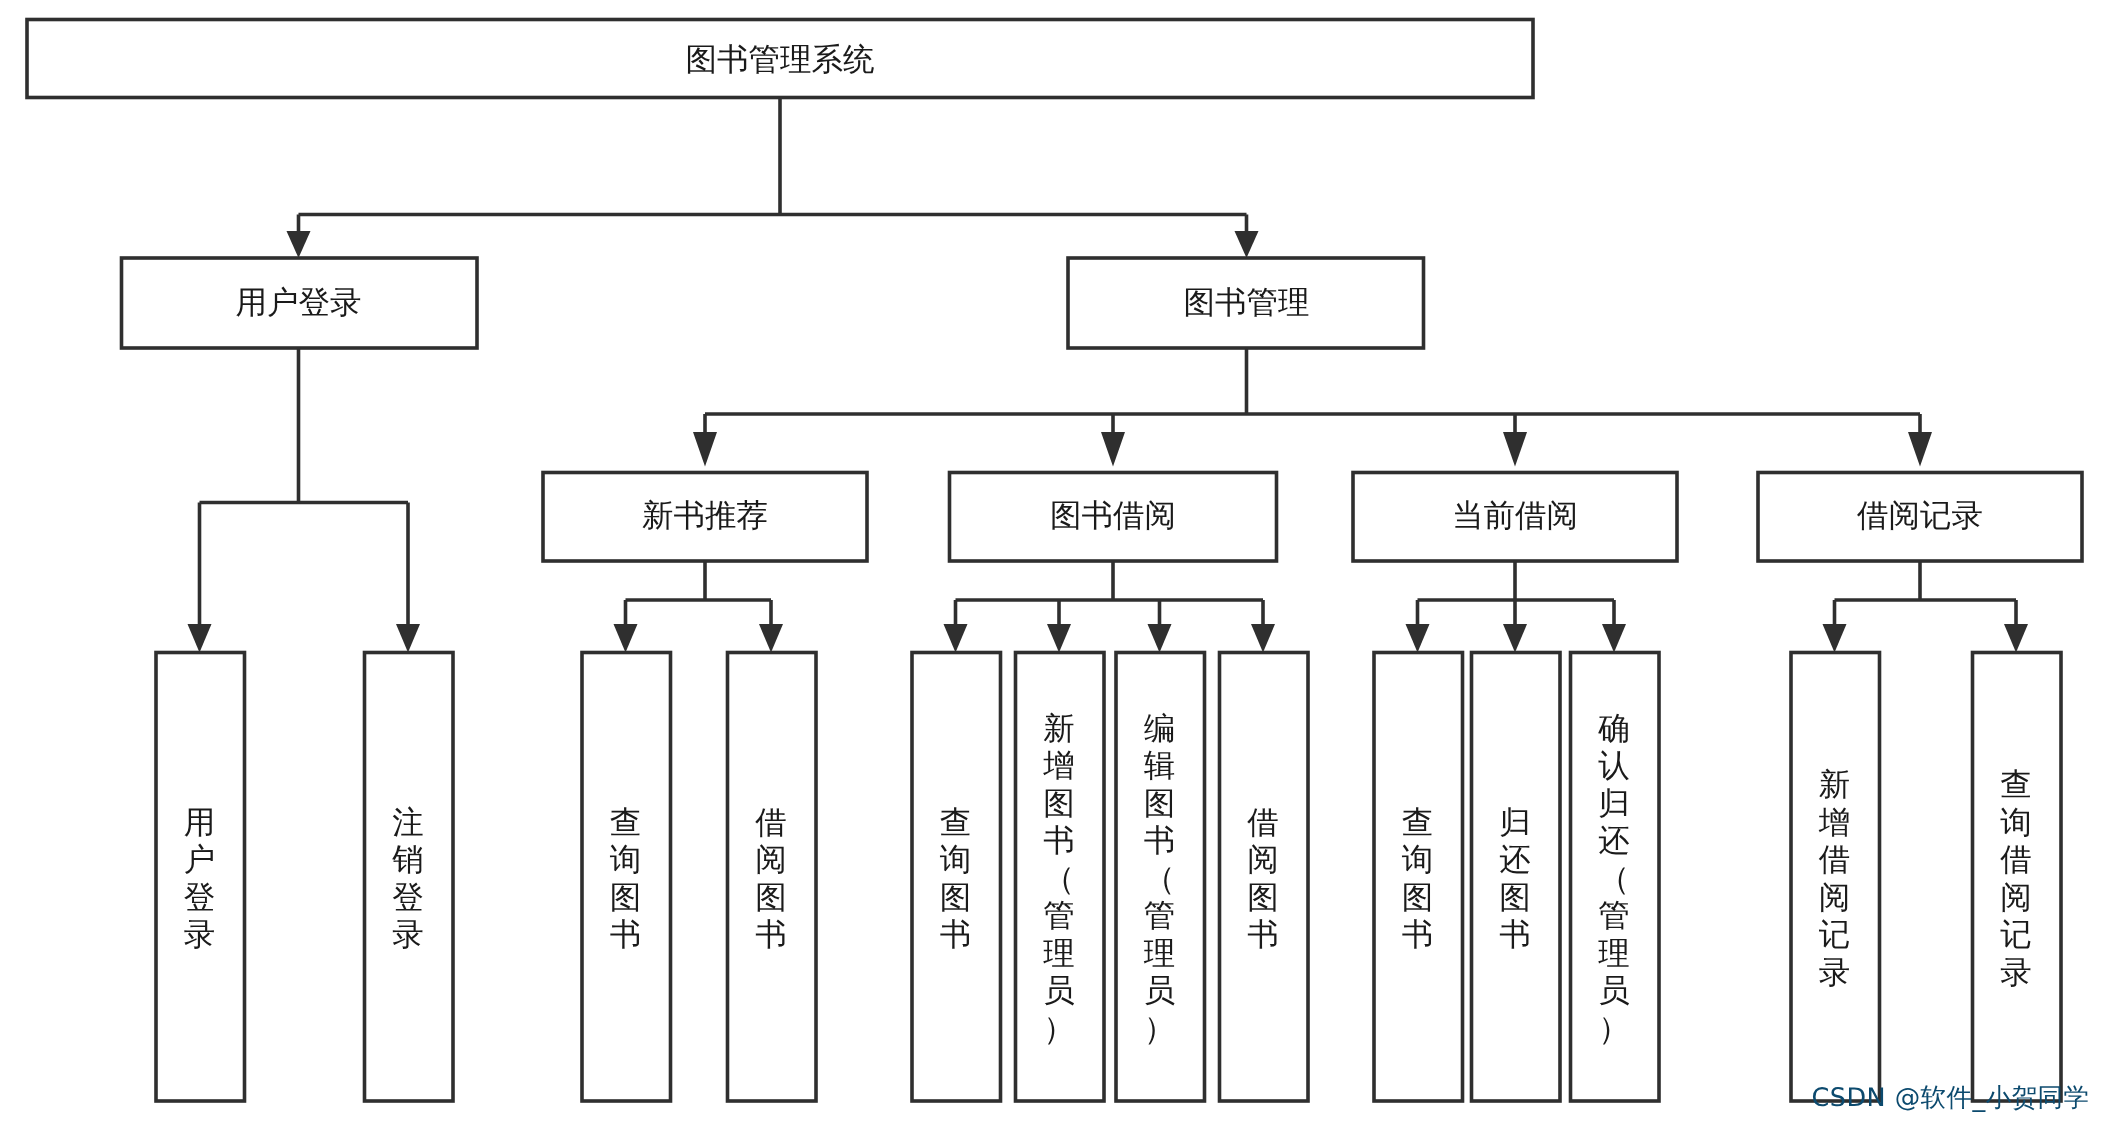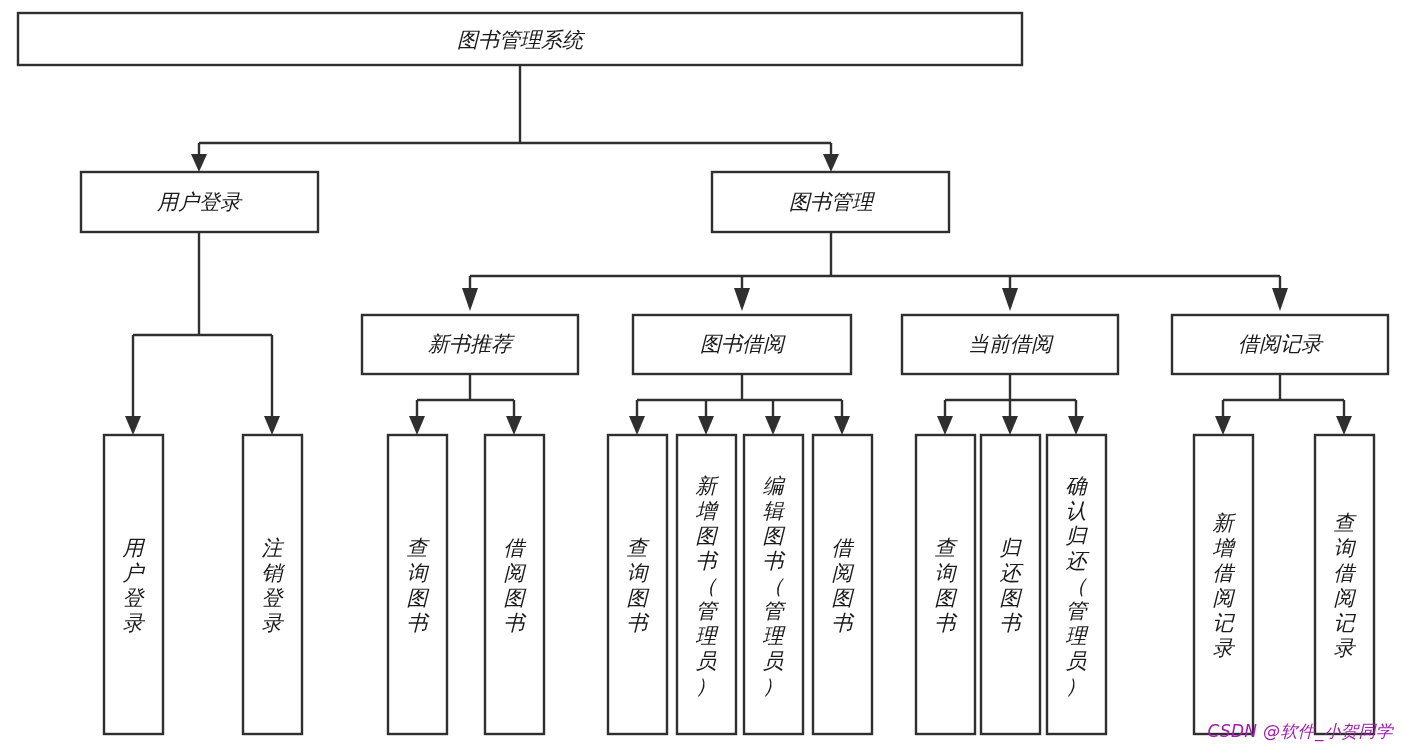--- a/index.html
+++ b/index.html
@@ -9,21 +9,20 @@
   }
   body {
     font-family: "DejaVu Sans", "Liberation Sans", sans-serif;
   }
   #diagram-root {
     position: relative;
     width: 1405px;
     height: 747px;
     background: #ffffff;
     overflow: hidden;
-    font-style: italic;
   }
   svg#tree {
     position: absolute;
     left: 0;
     top: 0;
     width: 1405px;
     height: 747px;
   }
   .node-rect {
     fill: #ffffff;
@@ -56,21 +55,21 @@
     font-size: 21px;
     fill: #1a1a1a;
     text-anchor: middle;
   }
   .watermark {
     position: absolute;
     right: 12px;
     bottom: 4px;
     font-family: "DejaVu Sans", "Liberation Sans", sans-serif;
     font-size: 17px;
-    color: #a21caf;
+    color: #0c4a6e;
     white-space: nowrap;
     letter-spacing: 0.3px;
     pointer-events: none;
   }
 </style>
 </head>
 <body>
 
 <div id="diagram-root">
 

